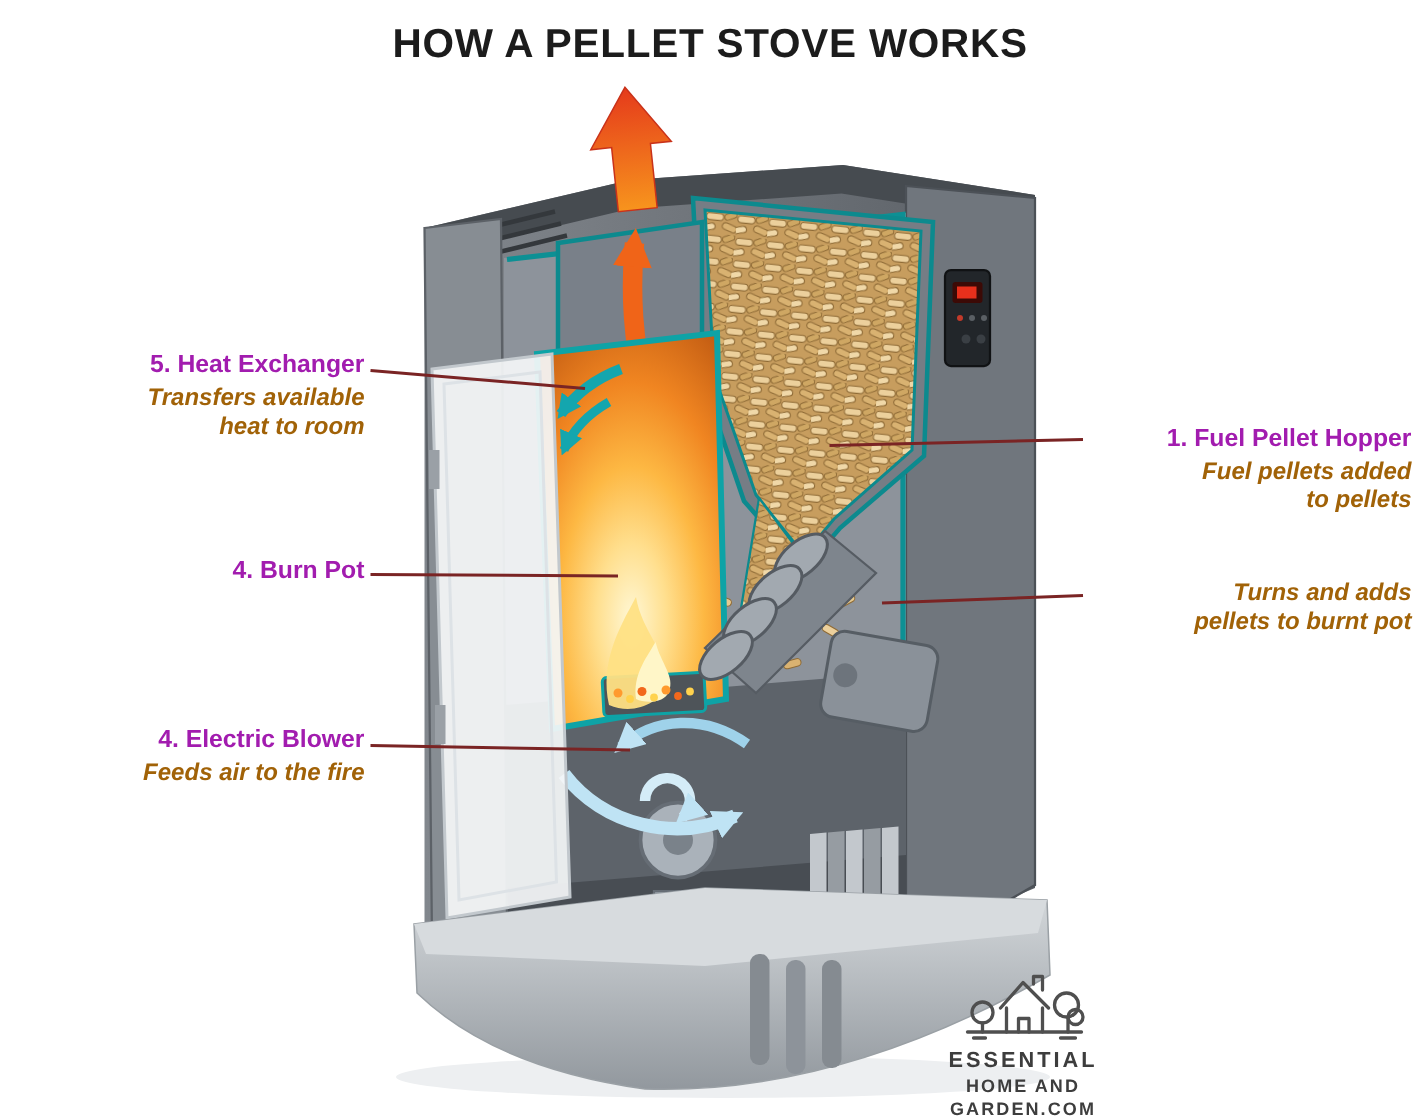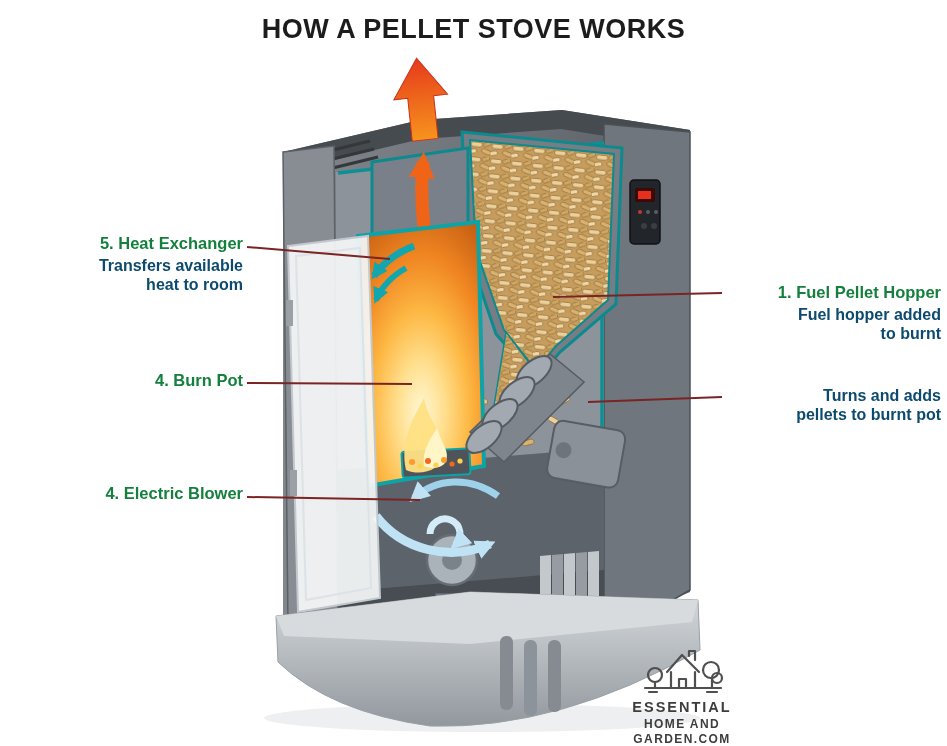--- a/index.html
+++ b/index.html
@@ -4,22 +4,22 @@
 <style>
   html,body{margin:0;padding:0;background:#ffffff;}
   .canvas{position:relative;width:947px;height:746px;background:#ffffff;overflow:hidden;
           font-family:"Liberation Sans",sans-serif;}
   .stove-svg{position:absolute;left:0;top:0;}
   .page-title{position:absolute;top:14px;left:0;width:100%;text-align:center;
               font-size:27px;font-weight:700;letter-spacing:.5px;color:#1c1c1c;}
   .callout{position:absolute;}
   .callout.left{right:704px;width:240px;text-align:right;}
   .callout.right{left:726px;width:215px;text-align:right;}
-  .callout-title{font-size:16.5px;font-weight:700;color:#15803d;margin-bottom:3px;line-height:1.15;}
-  .callout-desc{font-size:16px;font-weight:700;color:#0c4a6e;line-height:1.2;}
+  .callout-title{font-size:16.5px;font-weight:700;color:#a21caf;margin-bottom:3px;line-height:1.15;}
+  .callout-desc{font-size:16px;font-weight:700;color:#a16207;line-height:1.2;font-style:italic;}
   .logo{position:absolute;left:606px;top:646px;width:152px;text-align:center;color:#3d3d3d;}
   .logo-icon{display:block;margin:0 auto 2px auto;}
   .logo-line{font-size:12px;font-weight:700;letter-spacing:1.4px;line-height:1.3;}
   .logo-line1{font-size:14.5px;letter-spacing:2px;}
 </style>
 </head>
 <body>
 
 <div class="canvas">
 
@@ -194,26 +194,27 @@
     <div class="callout-desc">Transfers available</div>
     <div class="callout-desc">heat to room</div>
   </div>
 
   <div class="callout left" style="top:371px">
     <div class="callout-title">4. Burn Pot</div>
   </div>
 
   <div class="callout left" style="top:484px">
     <div class="callout-title">4. Electric Blower</div>
+    <div class="callout-desc">Feeds air to the fire</div>
   </div>
 
   <div class="callout right" style="top:283px">
     <div class="callout-title">1. Fuel Pellet Hopper</div>
-    <div class="callout-desc">Fuel hopper added</div>
-    <div class="callout-desc">to burnt</div>
+    <div class="callout-desc">Fuel pellets added</div>
+    <div class="callout-desc">to pellets</div>
   </div>
 
   <div class="callout right" style="top:386px">
     <div class="callout-desc">Turns and adds</div>
     <div class="callout-desc">pellets to burnt pot</div>
   </div>
 
   <div class="logo">
     <svg class="logo-icon" width="86" height="50" viewBox="0 0 86 50">
       <g fill="none" stroke="#4f4f4f" stroke-width="2.2" stroke-linecap="round" stroke-linejoin="round">

